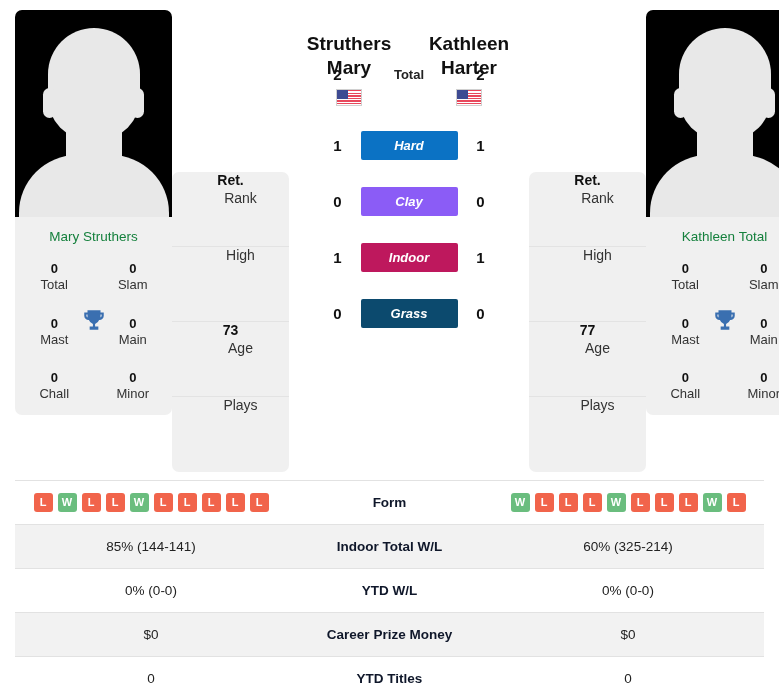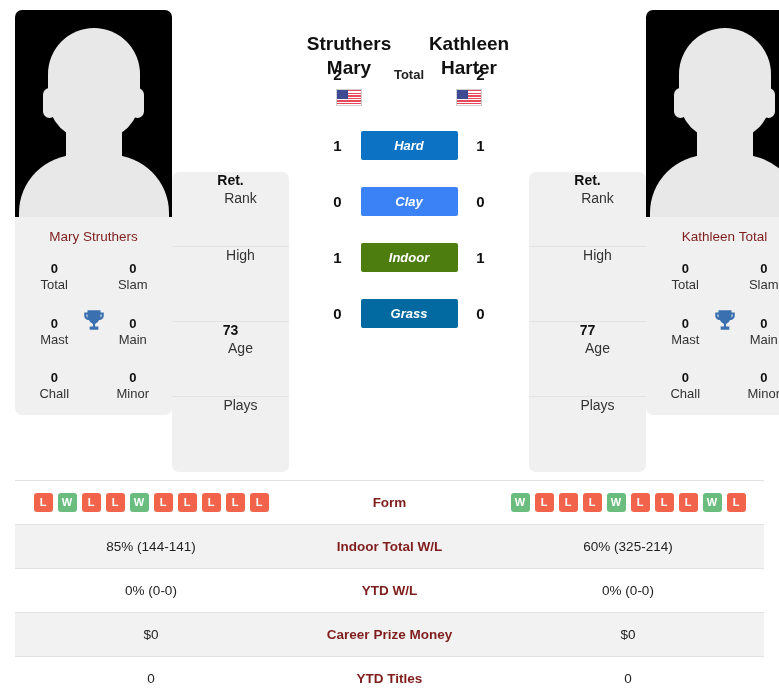--- a/index.html
+++ b/index.html
@@ -81,21 +81,21 @@
     width: 157px;
     background: #f0f0f0;
     border-radius: 0 0 7px 7px;
     padding: 10px 0 12px 0;
     display: flex;
     flex-direction: column;
     align-items: center;
   }
   .stat-card .pname {
     font-size: 13.5px;
-    color: #7f1d1d;
+    color: #15803d;
     margin: 2px 0 16px 0;
     text-align: left;
     line-height: 1.2;
   }
   .stat-grid {
     width: 100%;
     position: relative;
     display: grid;
     grid-template-columns: 1fr 1fr;
     row-gap: 22px;
@@ -231,21 +231,21 @@
   .cmp-table td {
     padding: 14px 4px;
     text-align: center;
     font-size: 13.5px;
     color: #222;
     vertical-align: middle;
   }
   .cmp-table td.label {
     font-weight: bold;
     width: 205px;
-    color: #7f1d1d;
+    color: #0f172a;
   }
   .form-cell { padding: 10px 4px !important; }
   .form-strip {
     display: flex;
     gap: 5px;
     justify-content: center;
     align-items: center;
   }
   .fbadge {
     width: 19px; height: 19px;
@@ -357,31 +357,31 @@
           <div class="surface-label-plain">Total</div>
           <div class="sc">2</div>
         </div>
         <div class="score-row" style="margin-top:18px;">
           <div class="sc">1</div>
           <div class="surface-pill" style="background:#0b72c4">Hard</div>
           <div class="sc">1</div>
         </div>
         <div class="score-row">
           <div class="sc">0</div>
-          <div class="surface-pill" style="background:#3b82f6">Clay</div>
+          <div class="surface-pill" style="background:#8b5cf6">Clay</div>
           <div class="sc">0</div>
         </div>
         <div class="score-row">
           <div class="sc">1</div>
-          <div class="surface-pill" style="background:#4d7c0f">Indoor</div>
+          <div class="surface-pill" style="background:#be185d">Indoor</div>
           <div class="sc">1</div>
         </div>
         <div class="score-row">
           <div class="sc">0</div>
-          <div class="surface-pill" style="background:#0369a1">Grass</div>
+          <div class="surface-pill" style="background:#0c4a6e">Grass</div>
           <div class="sc">0</div>
         </div>
       </div>
     </div>
 
     <div class="info-col">
       <div class="info-cell">
         <div class="v">Ret.</div>
         <div class="k">Rank</div>
       </div>

